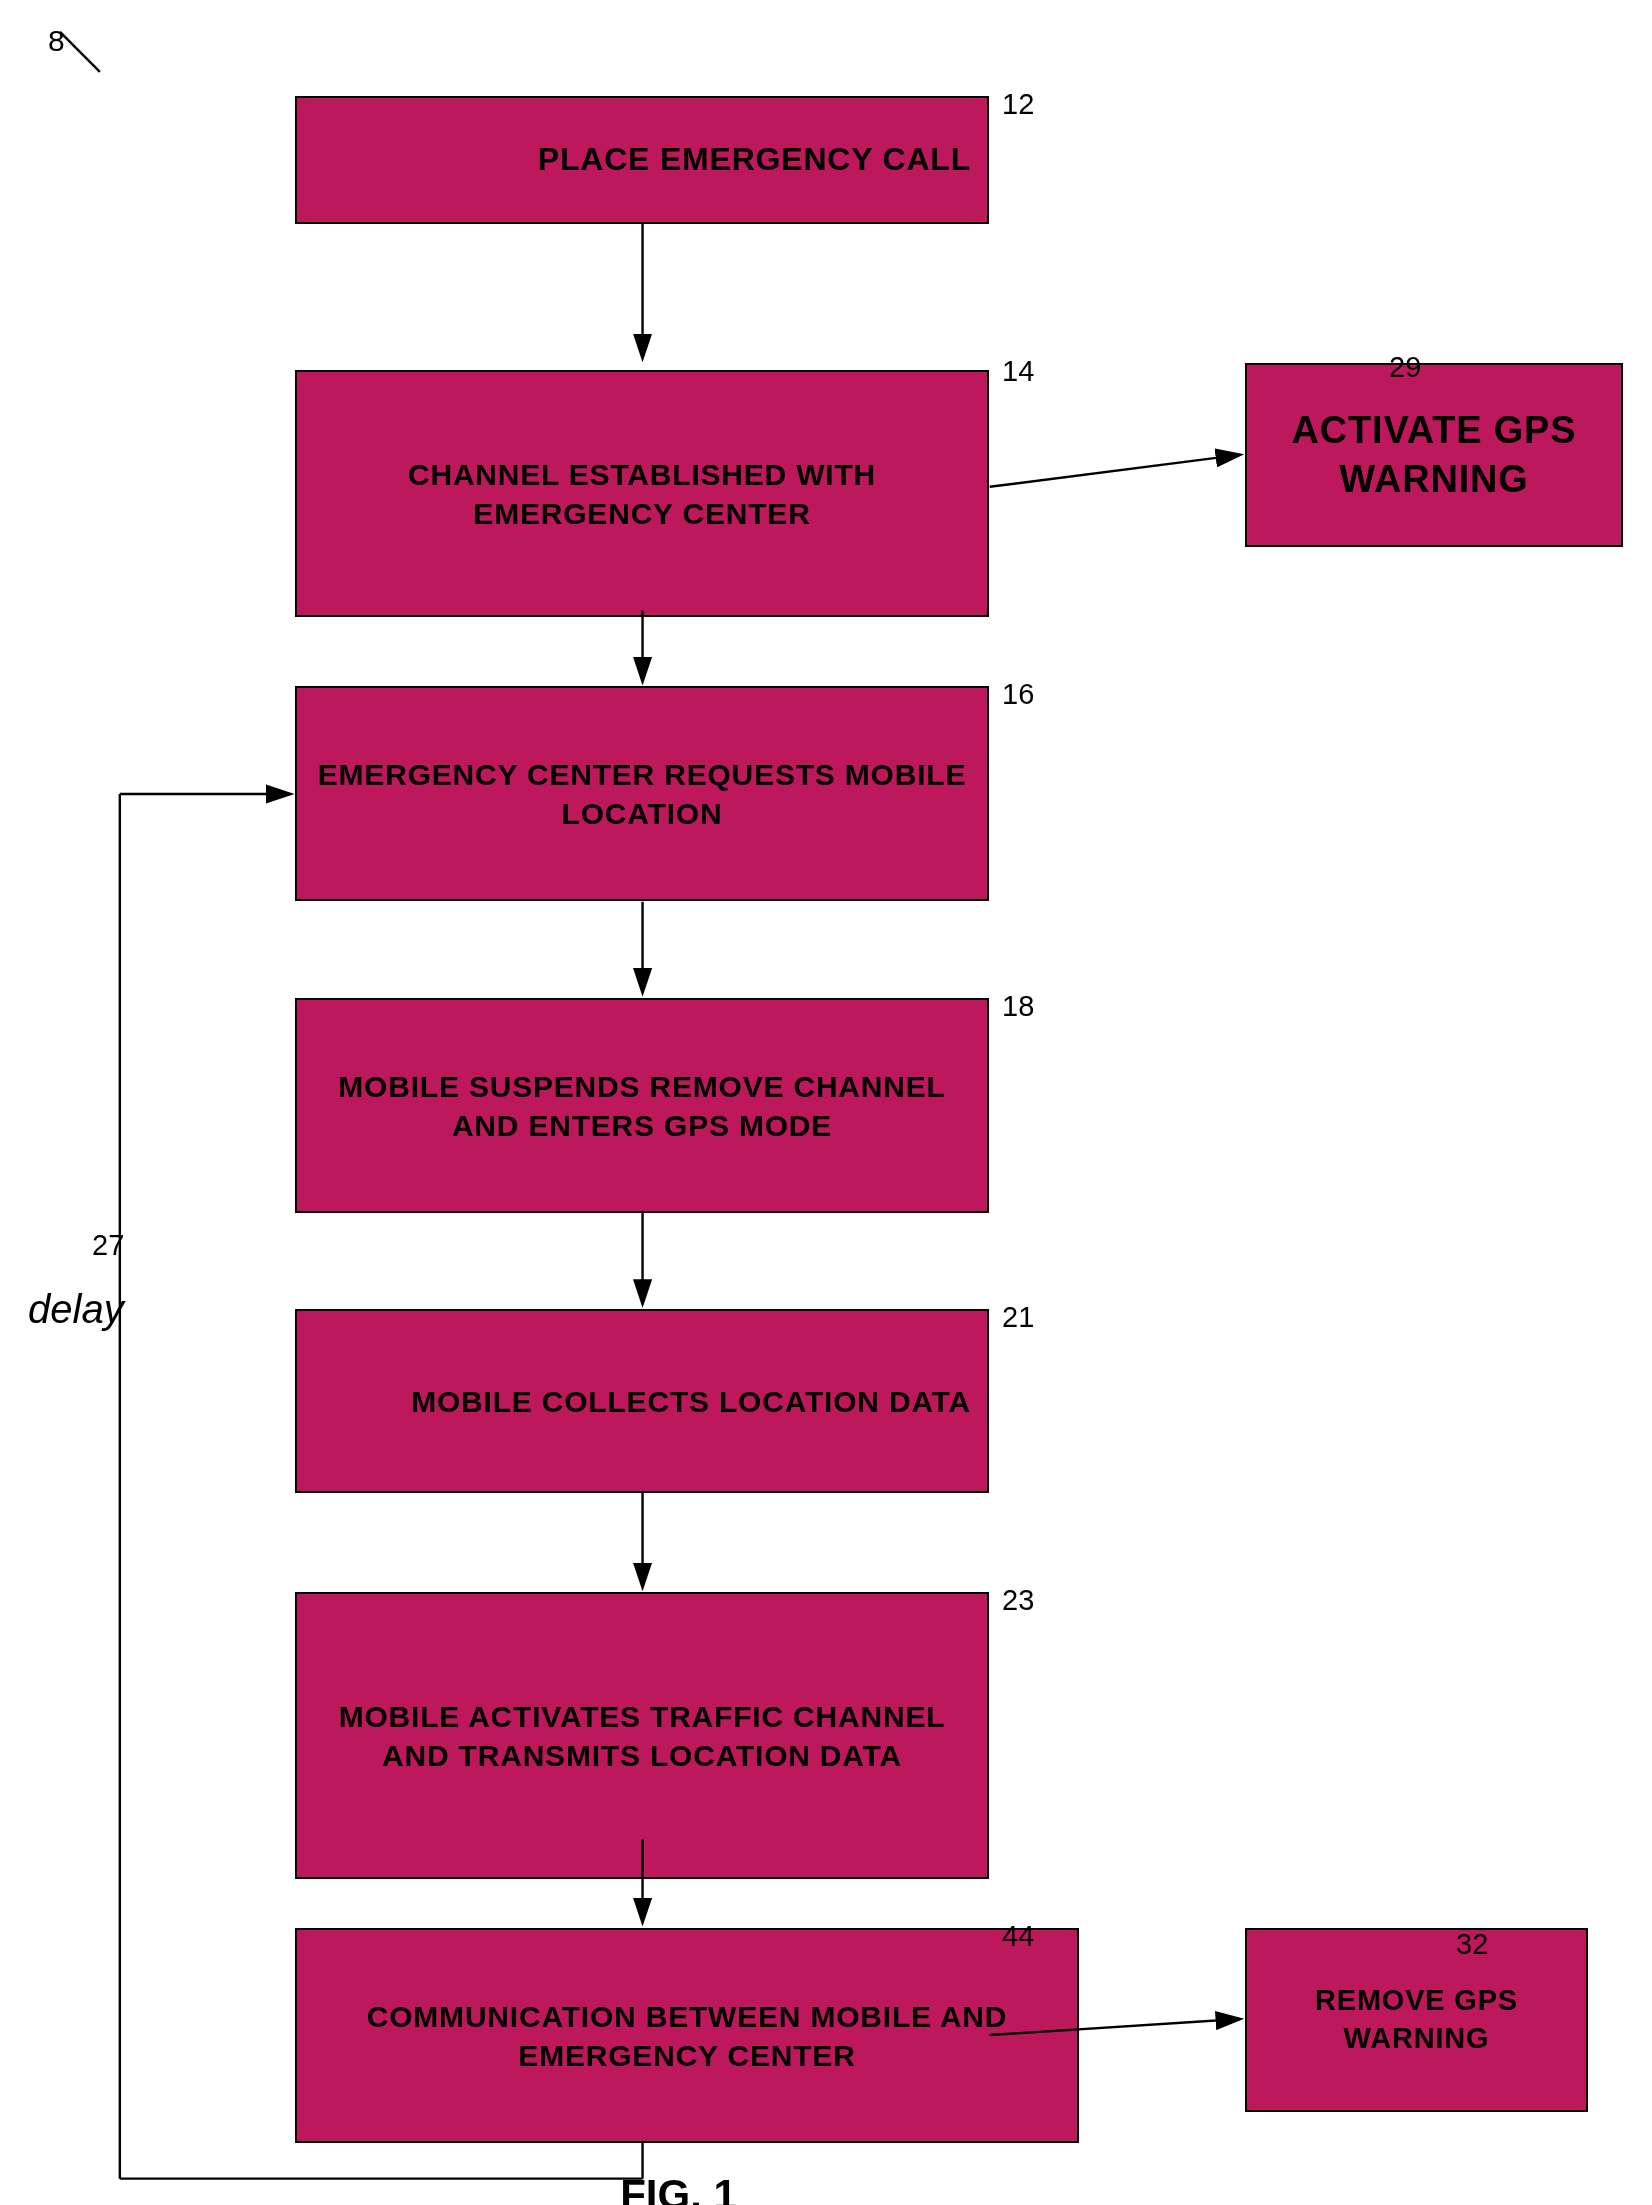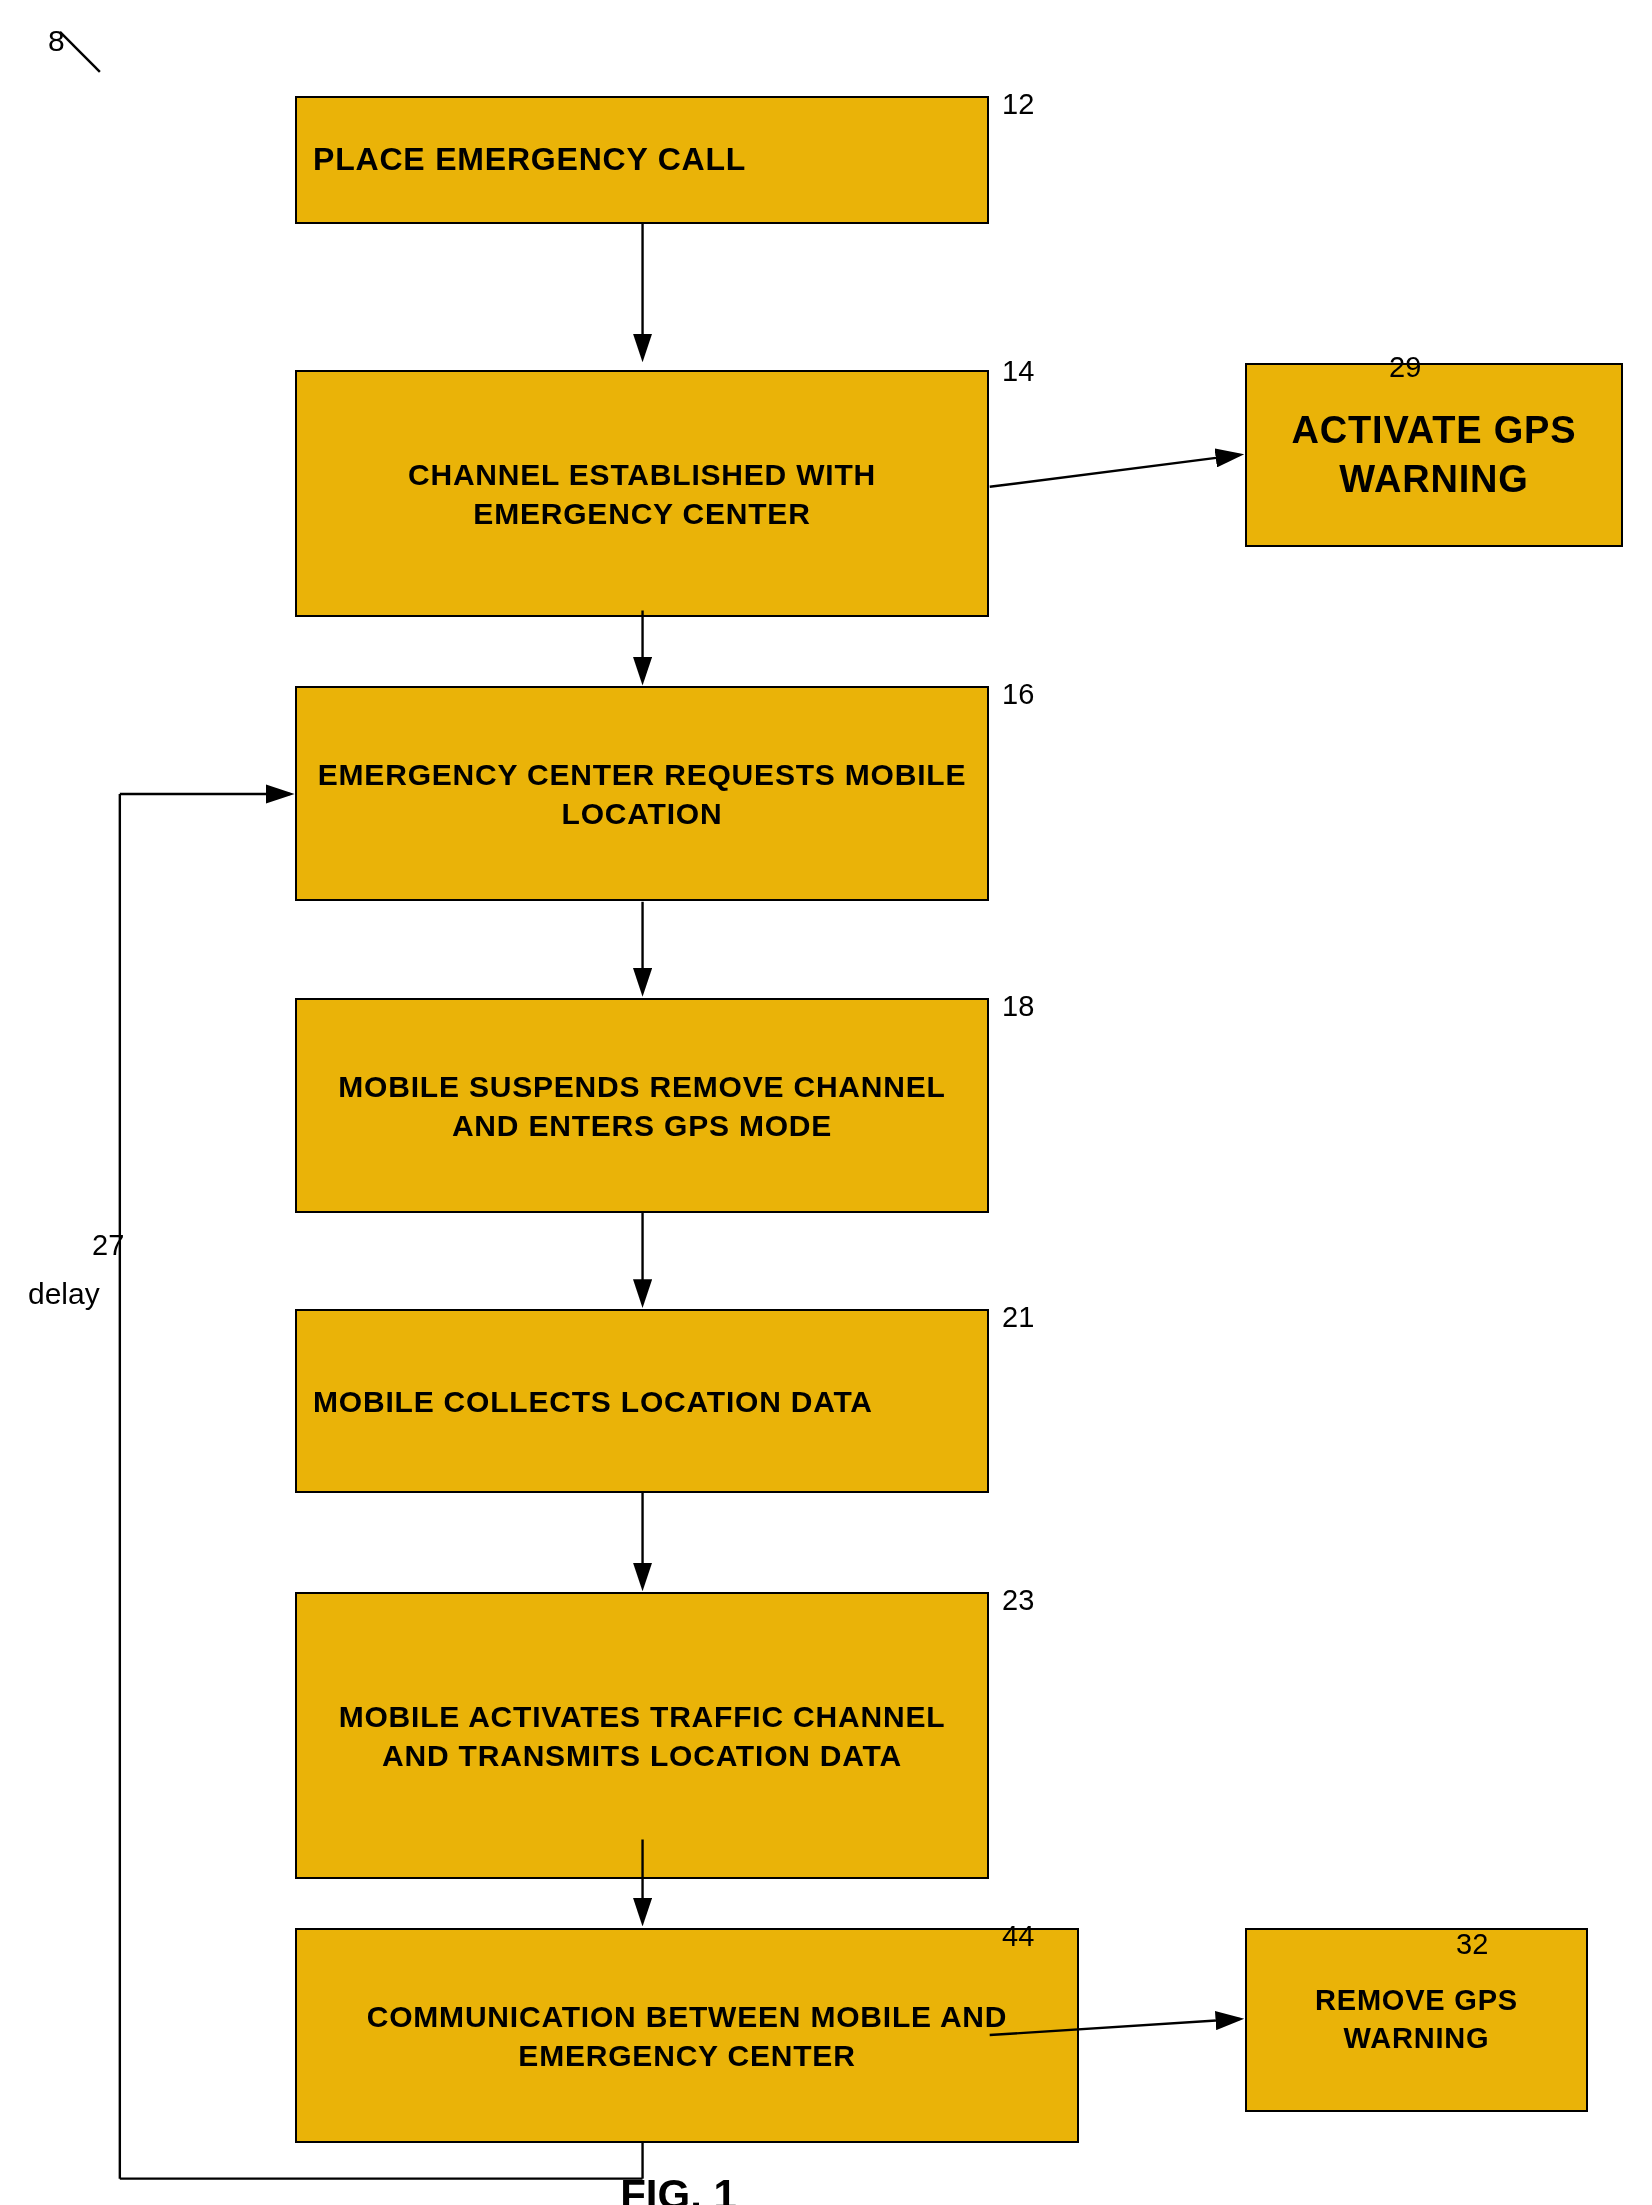--- a/index.html
+++ b/index.html
@@ -15,24 +15,24 @@
     .diagram-container {
       position: relative;
       width: 1653px;
       height: 2205px;
     }
 
     
     .flow-box {
       position: absolute;
       border: 2.4px solid #000;
-      background: #eab308;
+      background: #be185d;
       display: flex;
       align-items: center;
-      justify-content: flex-start;
+      justify-content: flex-end;
       text-align: center;
       font-size: 30px;
       font-weight: bold;
       letter-spacing: 0.8px;
       line-height: 1.3;
       padding: 8px 16px;
     }
 
     
     .ref-num {
@@ -62,21 +62,23 @@
     
     .main-ref {
       position: absolute;
       font-size: 30px;
       font-weight: normal;
     }
 
     
     .delay-label {
       position: absolute;
-      font-size: 30px;
+      font-size: 40px;
+      font-style: italic;
+      margin-top: 10px;
     }
   </style>
 </head>
 <body>
 
 <div class="diagram-container">
 
   <div class="main-ref" style="left:48px; top:24px;">8</div>
 
   <div class="flow-box" style="left:295px; top:96px; width:694px; height:128px; font-size:32px;">

